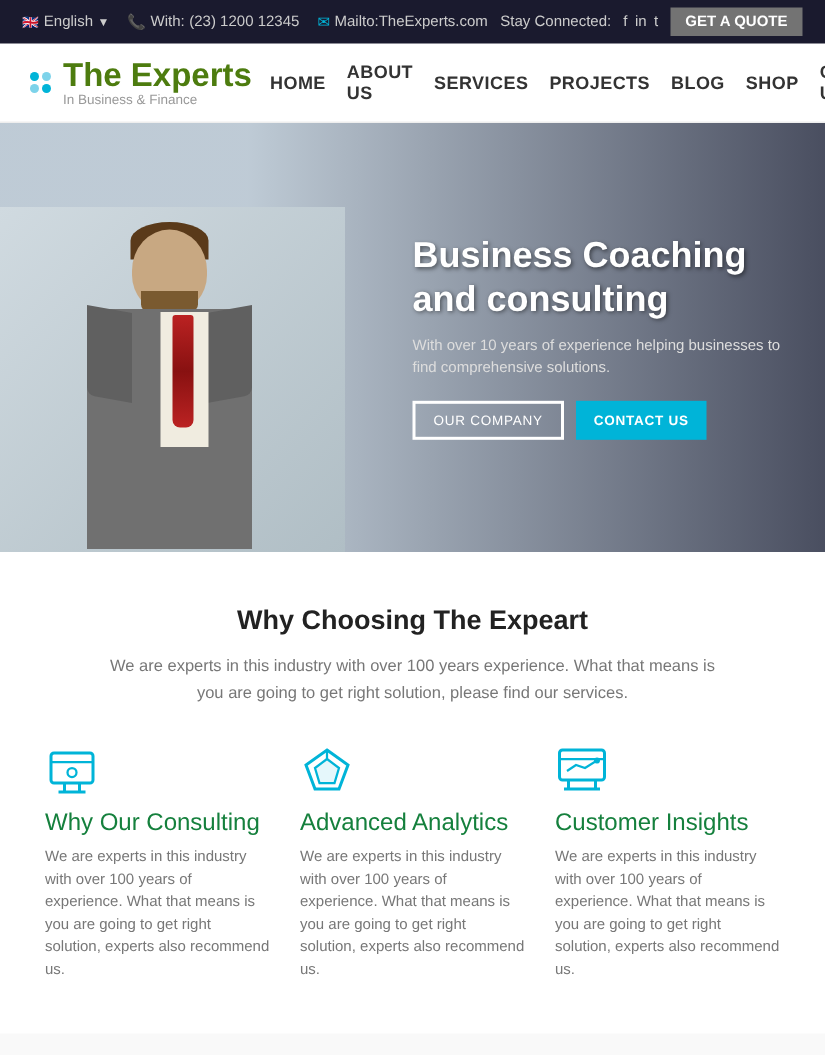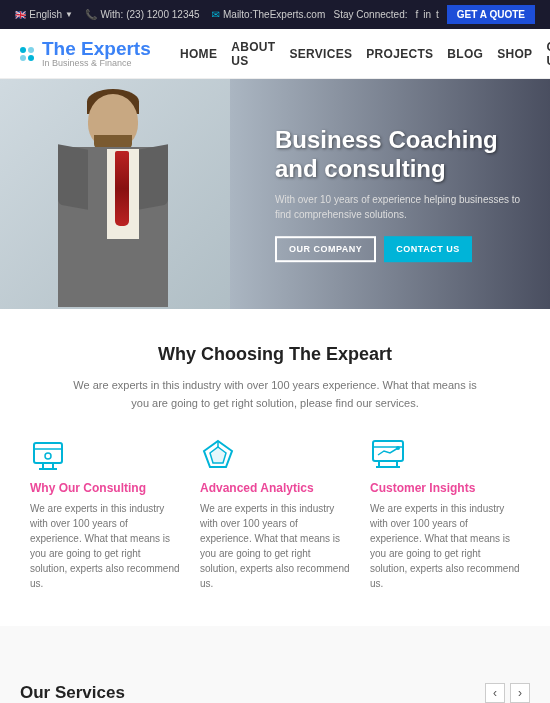--- a/index.html
+++ b/index.html
@@ -5,52 +5,52 @@
     * { box-sizing: border-box; margin: 0; padding: 0; }
     body { font-family: 'Segoe UI', Arial, sans-serif; font-size: 13px; color: #333; width: 550px; overflow-x: hidden; }
 
     
     .top-bar { background: #1a1a2e; color: #ccc; font-size: 10px; padding: 5px 15px; display: flex; align-items: center; justify-content: space-between; }
     .top-bar-left { display: flex; gap: 12px; align-items: center; }
     .top-bar-left span { display: flex; align-items: center; gap: 3px; }
     .top-bar-right { display: flex; align-items: center; gap: 8px; }
     .social-icons { display: flex; gap: 5px; }
     .social-icon { color: #ccc; font-size: 10px; }
-    .quote-btn { background: #1d4ed8; color: #fff; padding: 4px 10px; font-size: 10px; font-weight: bold; border: none; cursor: pointer; }
+    .quote-btn { background: #737373; color: #fff; padding: 4px 10px; font-size: 10px; font-weight: bold; border: none; cursor: pointer; }
 
     
     .header { display: flex; align-items: center; padding: 10px 20px; border-bottom: 1px solid #eee; }
     .logo { display: flex; align-items: center; gap: 8px; min-width: 160px; }
     .logo-icon { display: flex; flex-direction: column; gap: 2px; }
     .logo-dot-row { display: flex; gap: 2px; }
     .logo-dot { width: 6px; height: 6px; border-radius: 50%; }
     .logo-dot.blue { background: #00b4d8; }
     .logo-dot.light { background: #7dd3ea; }
-    .logo-text h1 { font-size: 19px; font-weight: 700; color: #3b82f6; line-height: 1; }
+    .logo-text h1 { font-size: 22px; font-weight: 700; color: #4d7c0f; line-height: 1; }
     .logo-text p { font-size: 9px; color: #999; }
     nav { display: flex; align-items: center; gap: 14px; flex: 1; justify-content: center; }
     nav a { font-size: 12px; font-weight: 600; color: #333; text-decoration: none; text-transform: uppercase; letter-spacing: 0.3px; }
 
     
-    .hero { position: relative; height: 230px; overflow: hidden; background: linear-gradient(to right, rgba(200,210,220,0.6) 30%, rgba(30,30,50,0.7) 100%), #b0c0cc; display: flex; align-items: center; }
+    .hero { position: relative; height: 286px; overflow: hidden; background: linear-gradient(to right, rgba(200,210,220,0.6) 30%, rgba(30,30,50,0.7) 100%), #b0c0cc; display: flex; align-items: center; }
     .hero-content { position: absolute; right: 15px; top: 50%; transform: translateY(-50%); width: 260px; color: #fff; }
     .hero-content h2 { font-size: 24px; font-weight: 800; line-height: 1.2; margin-bottom: 8px; text-shadow: 1px 1px 3px rgba(0,0,0,0.5); }
     .hero-content p { font-size: 10px; color: #ddd; margin-bottom: 14px; line-height: 1.5; }
     .hero-buttons { display: flex; gap: 8px; }
-    .btn-outline { border: 2px solid #fff; color: #fff; background: transparent; padding: 6px 12px; font-size: 9px; font-weight: 700; cursor: pointer; letter-spacing: 0.5px; text-transform: uppercase; }
+    .btn-outline { border: 2px solid #fff; color: #fff; background: transparent; padding: 6px 12px; font-size: 9px; font-weight: 400; cursor: pointer; letter-spacing: 0.5px; text-transform: uppercase; }
     .btn-solid { border: none; color: #fff; background: #00b4d8; padding: 6px 12px; font-size: 9px; font-weight: 700; cursor: pointer; letter-spacing: 0.5px; text-transform: uppercase; }
 
     
     .why-section { padding: 35px 30px; text-align: center; background: #fff; }
     .why-section h3 { font-size: 18px; font-weight: 700; color: #222; margin-bottom: 12px; }
     .why-section .subtitle { font-size: 11px; color: #777; line-height: 1.6; max-width: 420px; margin: 0 auto 25px; }
     .features { display: flex; gap: 20px; justify-content: center; text-align: left; }
     .feature { flex: 1; }
     .feature-icon { width: 36px; height: 36px; margin-bottom: 8px; color: #00b4d8; }
-    .feature h4 { font-size: 12px; font-weight: 700; color: #ec4899; margin-bottom: 6px; }
+    .feature h4 { font-size: 16px; font-weight: 400; color: #15803d; margin-bottom: 6px; }
     .feature p { font-size: 10px; color: #777; line-height: 1.5; }
 
     
     svg { overflow: visible; }
 
     
     .services-section { padding: 25px 20px; background: #f9f9f9; }
     .services-header { display: flex; align-items: center; justify-content: space-between; margin-bottom: 15px; margin-top: 32px; }
     .services-header h3 { font-size: 17px; font-weight: 700; color: #222; }
     .nav-arrows { display: flex; gap: 5px; }

